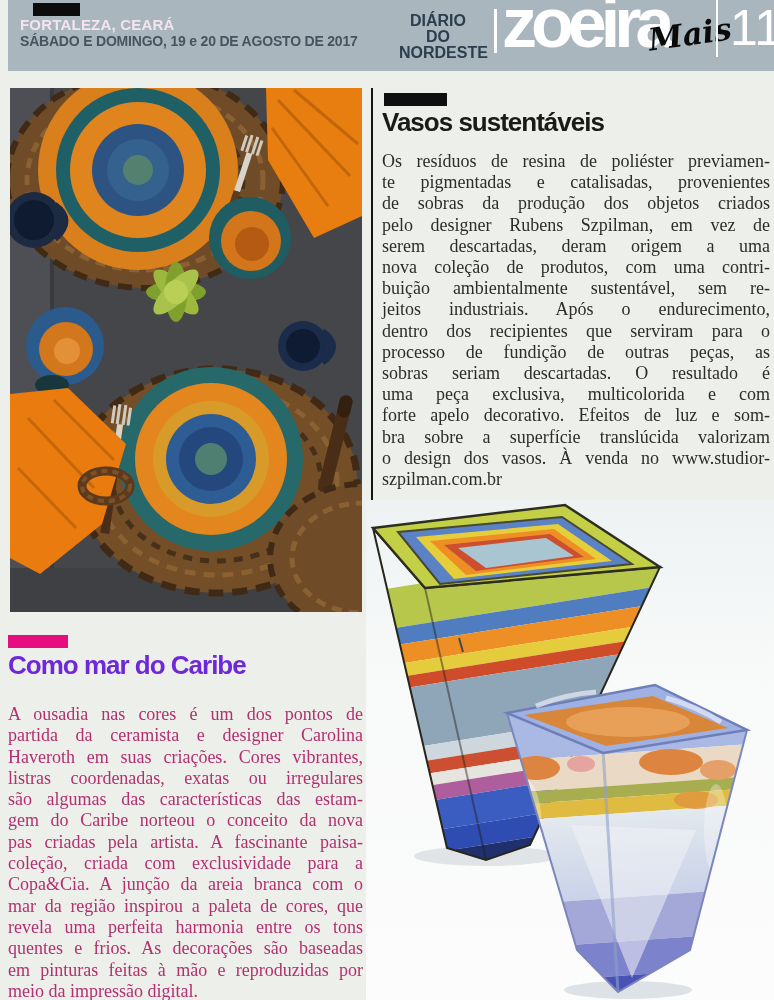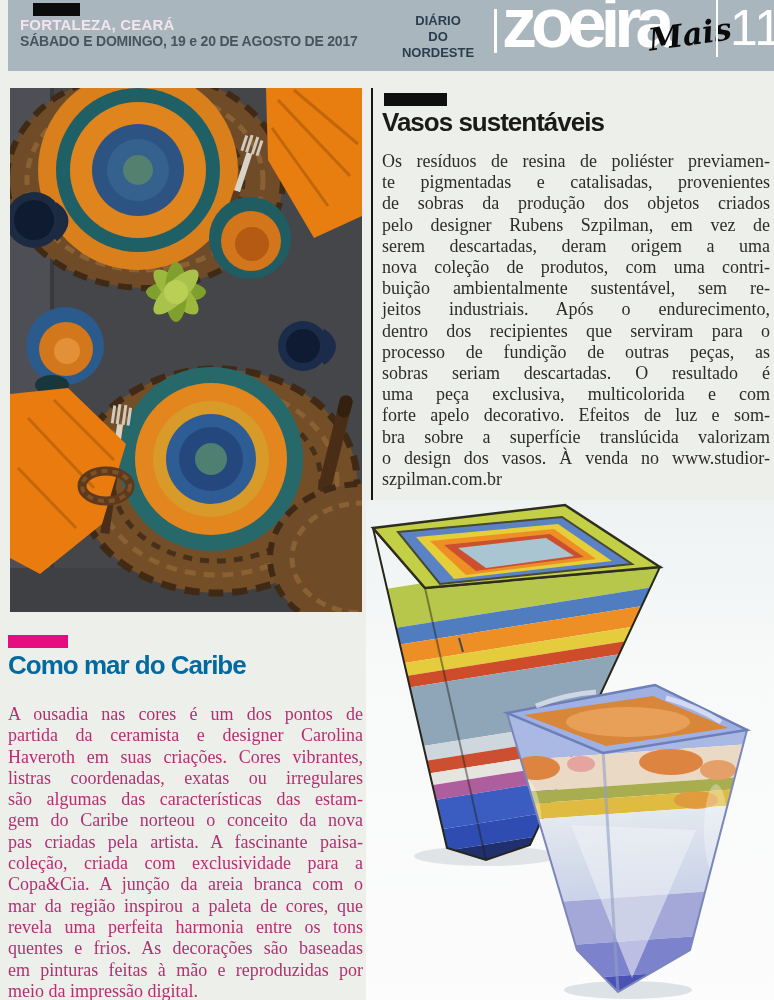--- a/index.html
+++ b/index.html
@@ -6,21 +6,21 @@
   .page{position:relative;width:774px;height:1000px;overflow:hidden;
         font-family:"Liberation Sans",sans-serif;background:#edefeb;}
   
   .masthead{position:absolute;left:8px;top:0;width:774px;height:71px;}
   .mast-tag{position:absolute;left:25px;top:3px;width:47px;height:13px;background:#0c0c0c;}
   .mast-loc{position:absolute;left:12px;top:16px;font-weight:bold;font-size:15px;
             letter-spacing:.2px;color:#f3e4ee;white-space:nowrap;}
   .mast-date{position:absolute;left:12px;top:33px;font-weight:bold;font-size:14px;
              letter-spacing:-.2px;color:#47545f;white-space:nowrap;}
   .mast-brand{position:absolute;left:391px;top:13px;width:78px;text-align:center;
-              font-weight:bold;font-size:13px;line-height:16px;color:#2c3d4d;}
+              font-weight:bold;font-size:16px;line-height:16px;color:#2c3d4d;}
   .mast-div{position:absolute;left:486px;top:9px;width:3px;height:44px;background:#ffffff;}
   .logo{position:absolute;left:494px;top:-10px;font-weight:bold;font-size:70px;line-height:66px;
         letter-spacing:-6px;color:#ffffff;white-space:nowrap;}
   .logo-mais{position:absolute;left:640px;top:16px;font-family:"DejaVu Serif",serif;
              font-style:italic;font-weight:bold;font-size:31px;color:#0a0a0a;
              transform:rotate(-8deg);}
   .num-rule{position:absolute;left:708px;top:0;width:2px;height:57px;background:#ffffff;}
   .page-num{position:absolute;left:710px;top:0;width:64px;height:57px;text-align:right;
             font-size:50px;line-height:57px;color:#ffffff;}
   
@@ -162,21 +162,21 @@
     </g>
 
     <g>
       <ellipse cx="352" cy="470" rx="92" ry="74" fill="#6f4b28"></ellipse>
       <ellipse cx="352" cy="470" rx="92" ry="74" fill="none" stroke="#402a15" stroke-width="6" stroke-dasharray="13 9"></ellipse>
       <ellipse cx="352" cy="470" rx="70" ry="55" fill="none" stroke="#8a6133" stroke-width="5" stroke-dasharray="10 7"></ellipse>
     </g>
   </svg>
 
   <div class="accent-bar bar-left" style="background-color: rgb(230, 13, 128);"></div>
-  <div class="headline hl-left" style="color: #0369a1; text-align: center;">Como mar do Caribe</div>
+  <div class="headline hl-left" style="color: #6d28d9; text-align: center;">Como mar do Caribe</div>
   <div class="body-col body-left" style="color: rgb(178, 48, 112); margin-top: 8px;">
       <div class="jline">A ousadia nas cores é um dos pontos de</div>
       <div class="jline">partida da ceramista e designer Carolina</div>
       <div class="jline">Haveroth em suas criações. Cores vibrantes,</div>
       <div class="jline">listras coordenadas, exatas ou irregulares</div>
       <div class="jline">são algumas das características das estam-</div>
       <div class="jline">gem do Caribe norteou o conceito da nova</div>
       <div class="jline">pas criadas pela artista. A fascinante paisa-</div>
       <div class="jline">coleção, criada com exclusividade para a</div>
       <div class="jline">Copa&amp;Cia. A junção da areia branca com o</div>

